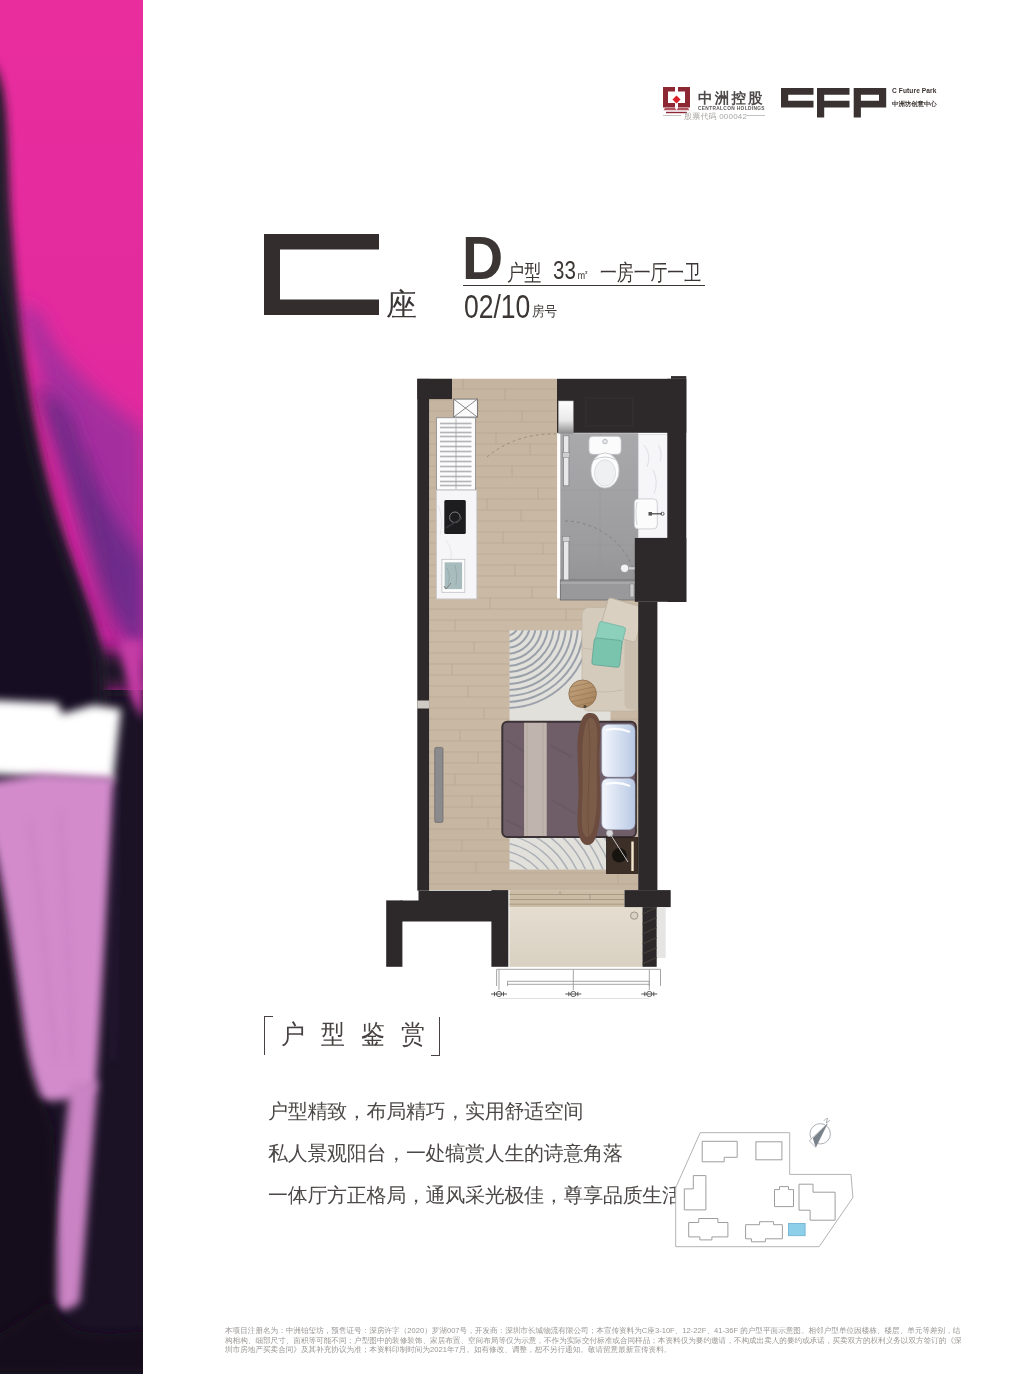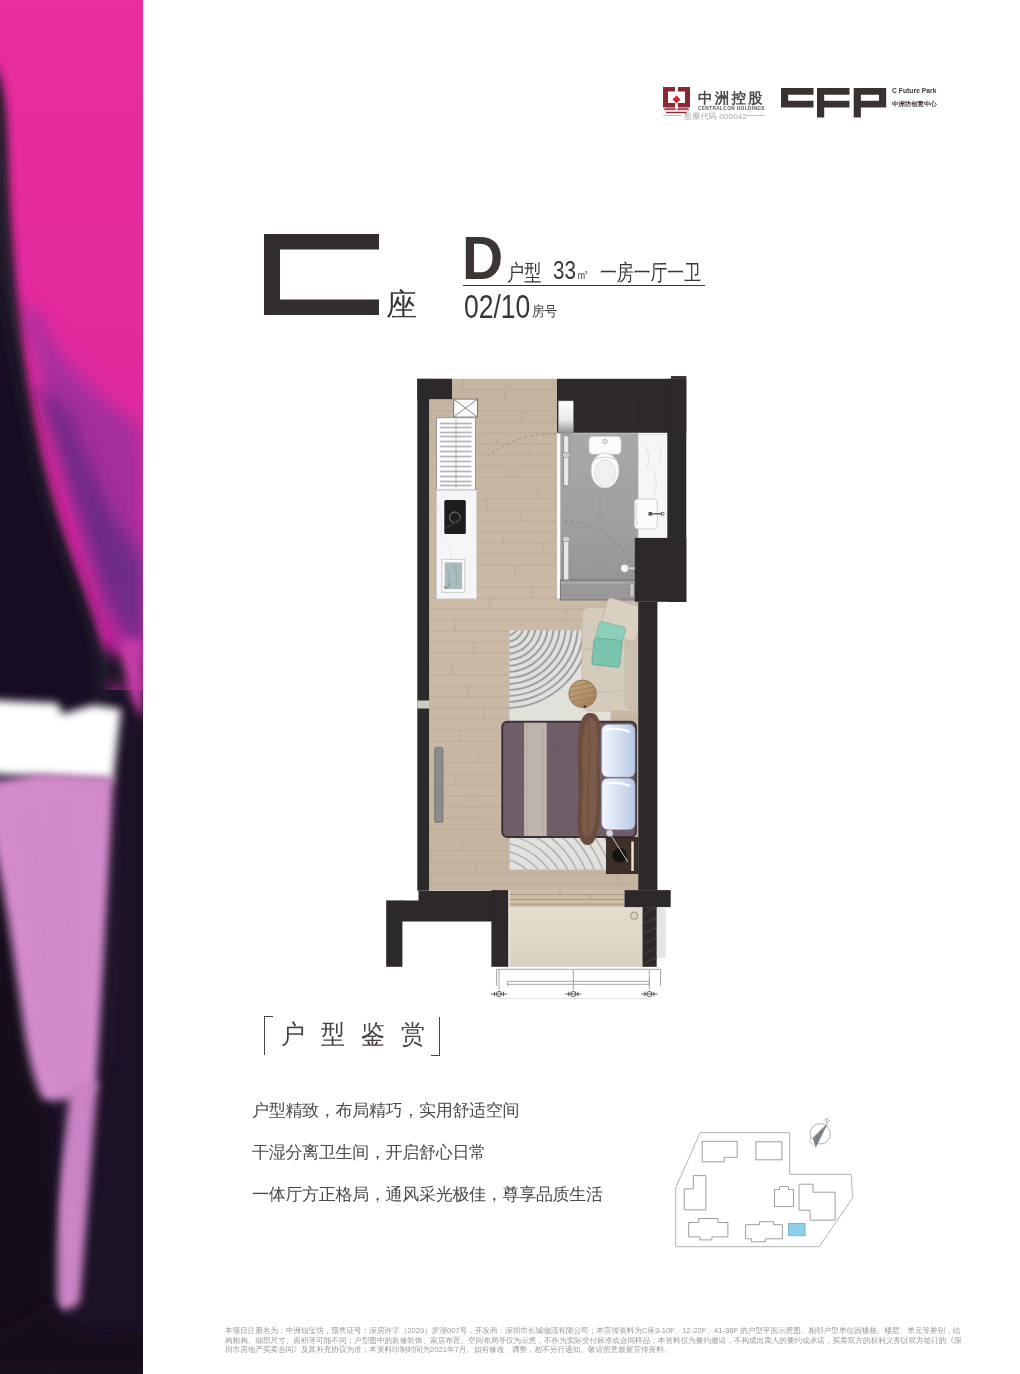--- a/index.html
+++ b/index.html
@@ -557,26 +557,26 @@
 
 <div class="abs" style="left:264px;top:1016px;white-space:nowrap;">
 
   <span style="position:absolute;left:0;top:0;width:8px;height:38px;border-left:1.8px solid #474241;border-top:1.8px solid #474241;"></span>
 
   <span style="position:absolute;left:16.5px;top:4.5px;font-size:26px;color:#474241;line-height:1;letter-spacing:17.5px;display:inline-block;transform:scaleX(0.92);transform-origin:0 0;">户型鉴赏</span>
 
   <span style="position:absolute;left:167px;top:1px;width:8px;height:38px;border-right:1.8px solid #474241;border-bottom:1.8px solid #474241;"></span>
 </div>
 
-<div class="abs" style="left:252px;top:1089.5px;font-size:17px;color:#4c4847;letter-spacing:-0.3px;line-height:42.2px;white-space:nowrap;">
+<div class="abs" style="left:268px;top:1089.5px;font-size:20px;color:#4c4847;letter-spacing:-0.3px;line-height:42.2px;white-space:nowrap;">
 
   <div>户型精致，布局精巧，实用舒适空间</div>
 
-
-  <div>干湿分离卫生间，开启舒心日常</div>
+  <div>私人景观阳台，一处犒赏人生的诗意角落</div>
+
 
   <div>一体厅方正格局，通风采光极佳，尊享品质生活</div>
 </div>
 
 <svg class="abs" style="left:660px;top:1100px" width="210" height="160" viewBox="660 1100 210 160" id="siteplan">
 
   <path d="M700.2,1132.7 L789.7,1132.7 L789.7,1174.4 L851,1174.4 L852.9,1197.6 L819.1,1246.7 L675.7,1246.7 L675.7,1187.8 Z" fill="#ffffff" stroke="#b3b3b3" stroke-width="1"></path>
   <g fill="#ffffff" stroke="#9e9e9e" stroke-width="1">
 
     <path d="M702.2,1141.3 h35 v16 h-13 v4.5 h-22 Z"></path>

